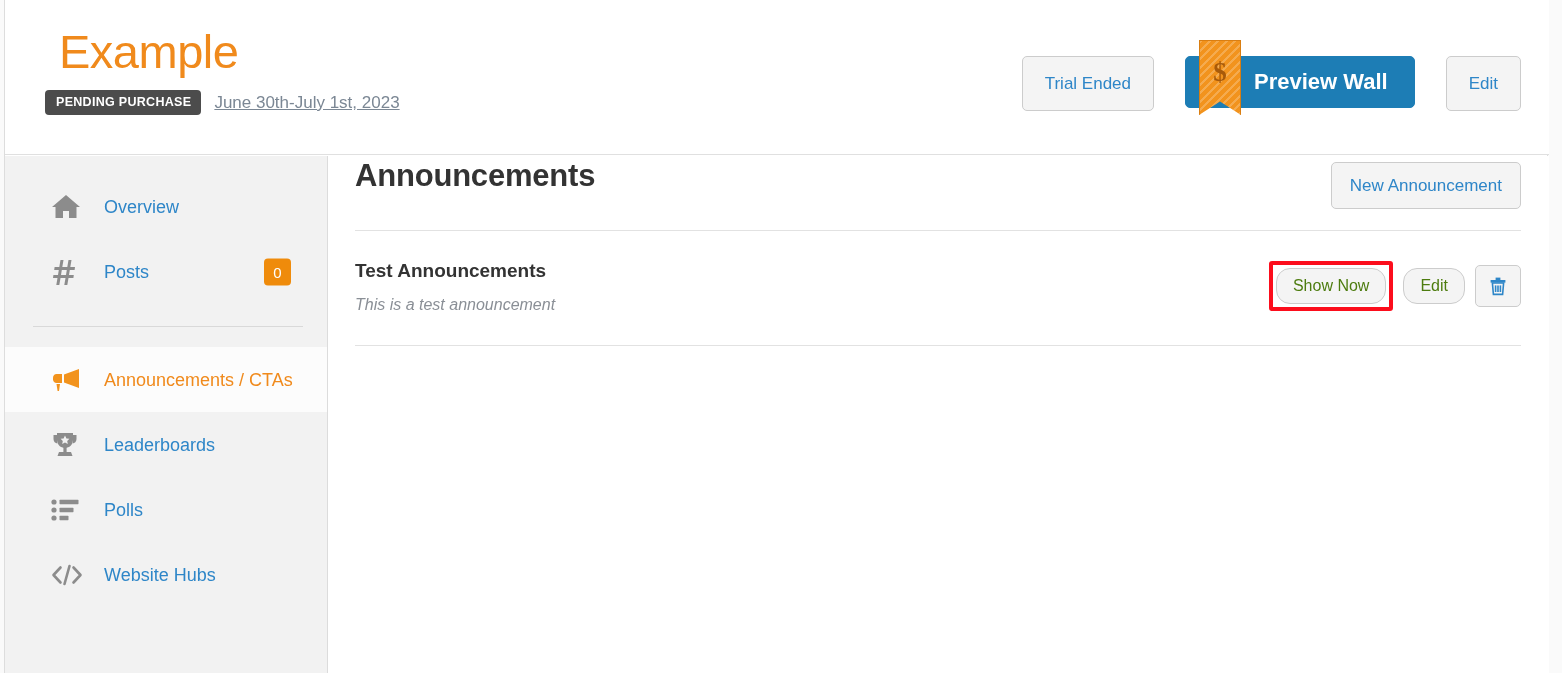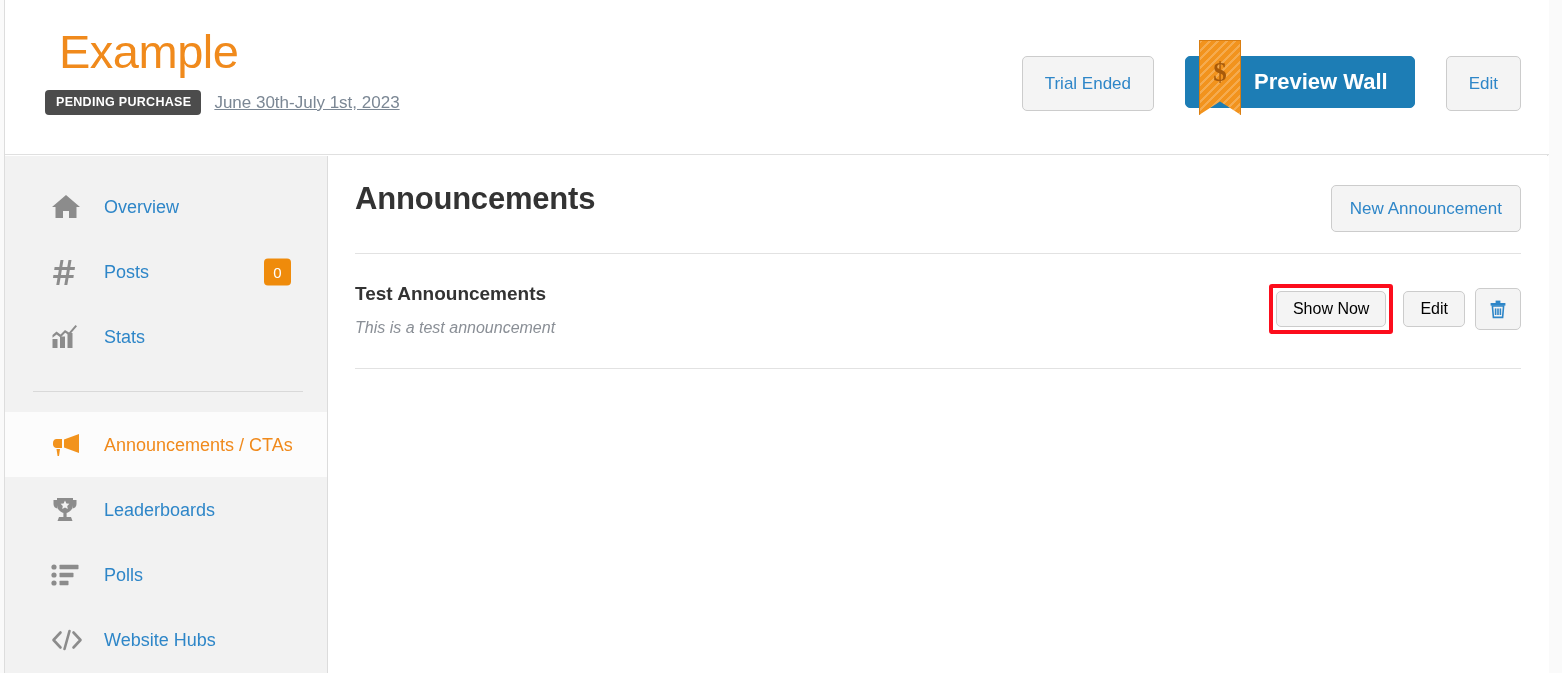--- a/index.html
+++ b/index.html
@@ -232,21 +232,20 @@
     flex: 1;
     background: #ffffff;
     padding: 0 28px 0 27px;
     position: relative;
   }
 
   .main-head {
     display: flex;
     align-items: flex-start;
     justify-content: space-between;
-    padding-top: 23px;
     gap: 28px;
   }
 
   .main-title {
     font-size: 31px;
     font-weight: 700;
     color: #333333;
     line-height: 40px;
     letter-spacing: -0.2px;
   }
@@ -302,22 +301,22 @@
   .highlight-box {
     border: 4px solid #fc0d1c;
     border-radius: 3px;
     padding: 3px;
     display: inline-flex;
   }
 
   .btn-sm {
     background: #f4f4f4;
     border: 1px solid #cccccc;
-    border-radius: 5px;
-    color: #000000;
+    border-radius: 14px;
+    color: #4d7c0f;
     font-size: 16px;
     height: 36px;
     padding: 0 16px;
   }
 
   .btn-icon {
     background: #f4f4f4;
     border: 1px solid #cccccc;
     border-radius: 5px;
     color: #2e86c8;
@@ -373,31 +372,20 @@
         <div class="nav-item">
           <span class="nav-icon">
             <svg width="28" height="28" viewBox="0 0 28 28" fill="currentColor">
               <path d="M9.5 2 L12.5 2 L11.3 9 L16.3 9 L17.5 2 L20.5 2 L19.3 9 L24 9 L23.6 12 L18.8 12 L18 17 L22.8 17 L22.4 20 L17.5 20 L16.3 27 L13.3 27 L14.5 20 L9.5 20 L8.3 27 L5.3 27 L6.5 20 L2 20 L2.4 17 L7 17 L7.8 12 L3.2 12 L3.6 9 L8.3 9 Z M10.8 12 L10 17 L15 17 L15.8 12 Z"></path>
             </svg>
           </span>
           <span class="nav-label">Posts</span>
           <span class="nav-badge">0</span>
         </div>
 
-        <div class="nav-item">
-          <span class="nav-icon">
-            <svg width="30" height="26" viewBox="0 0 30 26" fill="currentColor">
-              <path d="M1.5 11 L5.5 7.5 L9.5 10.5 L14 6 L18 8.5 L24.5 1 L26 2.2 L18.3 11.2 L14.2 8.8 L9.6 13.4 L5.6 10.4 L1.5 13.8 Z"></path>
-              <rect x="1.5" y="15" width="5" height="9"></rect>
-              <rect x="9" y="12.5" width="5" height="11.5"></rect>
-              <rect x="16.5" y="9" width="5" height="15"></rect>
-            </svg>
-          </span>
-          <span class="nav-label">Stats</span>
-        </div>
 
         <div class="nav-divider"></div>
 
         <div class="nav-item active">
           <span class="nav-icon">
             <svg width="32" height="26" viewBox="0 0 32 26" fill="currentColor">
               <path d="M28 2 L28 21 L13 15.6 L13 7.4 Z"></path>
               <path d="M11 7 L11 16 L5.5 16 C3.6 16 2 14.4 2 12.5 L2 10.5 C2 8.6 3.6 7 5.5 7 Z"></path>
               <path d="M5.5 17 L9 17 L8 24 L6.6 24 Z"></path>
             </svg>

